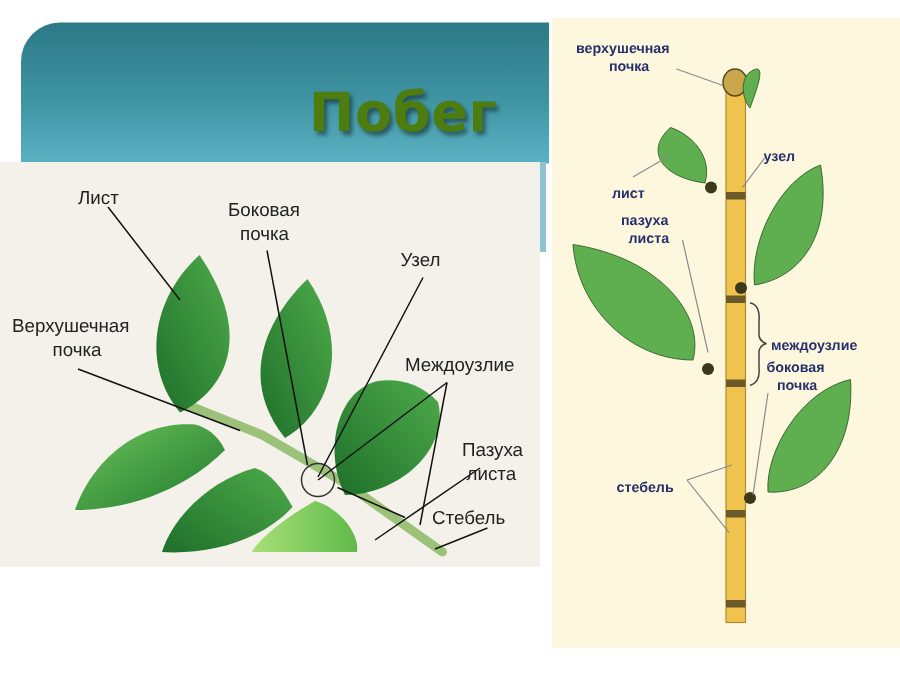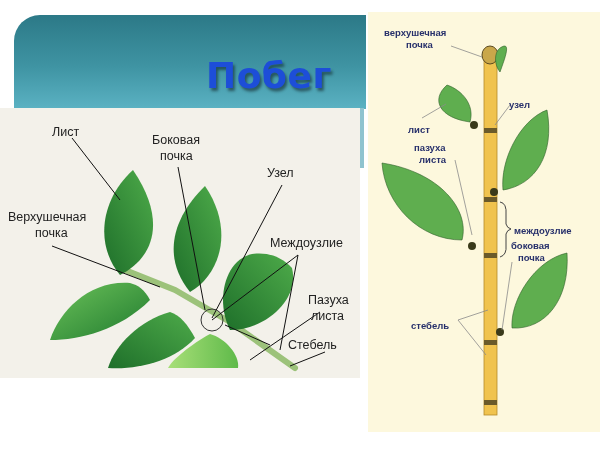--- a/index.html
+++ b/index.html
@@ -1,18 +1,18 @@
 <!DOCTYPE html>
 <html><head>
 <meta charset="utf-8">
 <style>
   html, body { margin:0; padding:0; }
   body { width:600px; height:450px; background:#ffffff; position:relative; overflow:hidden; font-family:"Liberation Sans", sans-serif; }
   .header-band { position:absolute; left:14px; top:15px; width:352px; height:94px; border-top-left-radius:26px; background:linear-gradient(180deg,#2c7987 0%,#3f94a3 55%,#5bb2c3 100%); }
-  .title { position:absolute; left:206px; top:55px; font-family:"DejaVu Sans", sans-serif; font-weight:bold; font-size:36px; color:#1d4ed8; text-shadow:2px 3px 3px rgba(0,0,0,0.45); letter-spacing:0.5px; }
+  .title { position:absolute; left:206px; top:55px; font-family:"DejaVu Sans", sans-serif; font-weight:bold; font-size:36px; color:#4d7c0f; text-shadow:2px 3px 3px rgba(0,0,0,0.45); letter-spacing:0.5px; }
   .left-panel { position:absolute; left:0; top:108px; width:360px; height:270px; background:#f3f1ea; }
   .header-edge { position:absolute; left:360px; top:108px; width:4px; height:60px; background:#8fc3cf; }
   .right-panel { position:absolute; left:368px; top:12px; width:232px; height:420px; background:#fdf8dd; }
   .lbl { position:absolute; color:#222; font-size:12.5px; line-height:14px; text-align:center; white-space:nowrap; }
   .rlbl { position:absolute; color:#27306b; font-size:9.5px; font-weight:bold; line-height:11px; text-align:center; white-space:nowrap; }
   svg { position:absolute; left:0; top:0; }
 </style>
 </head>
 <body>
 

